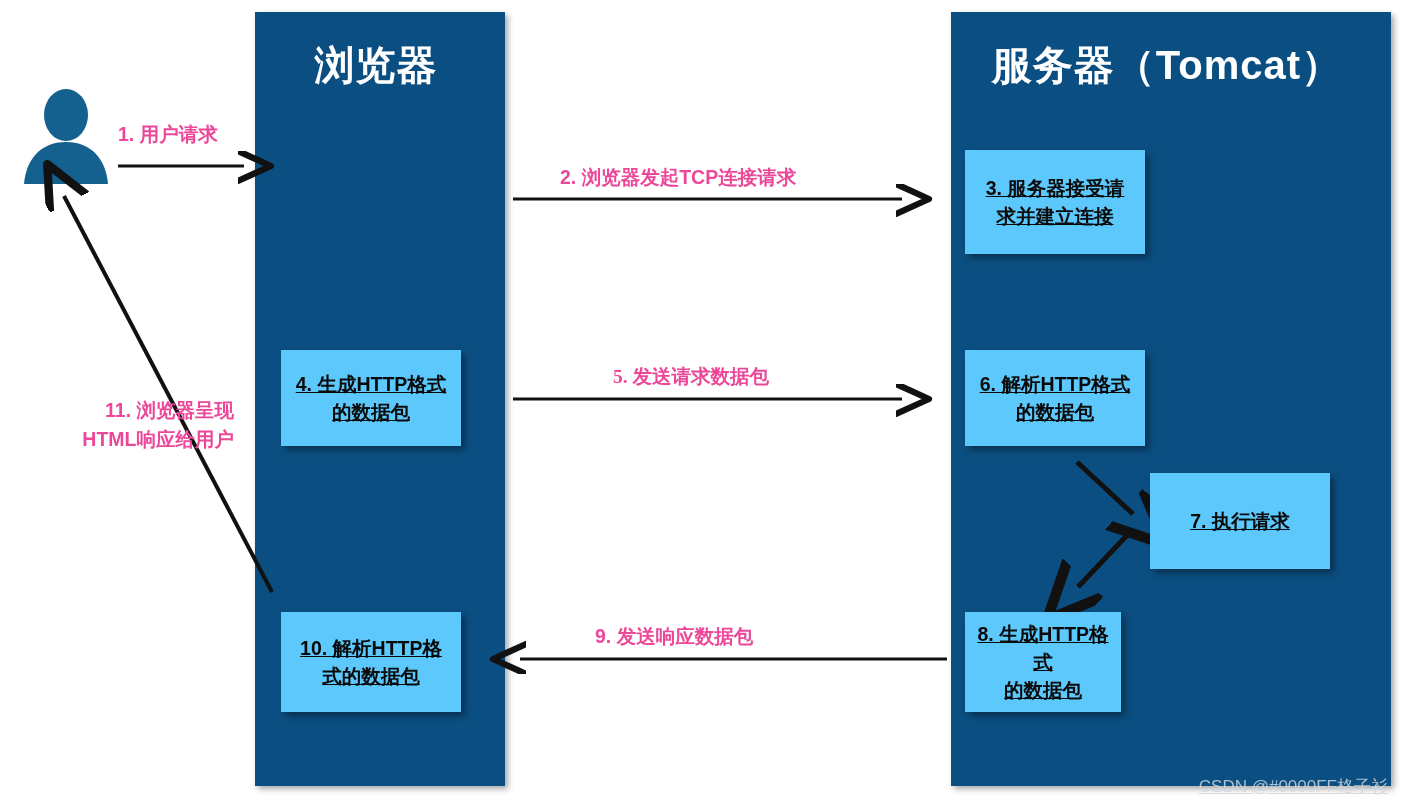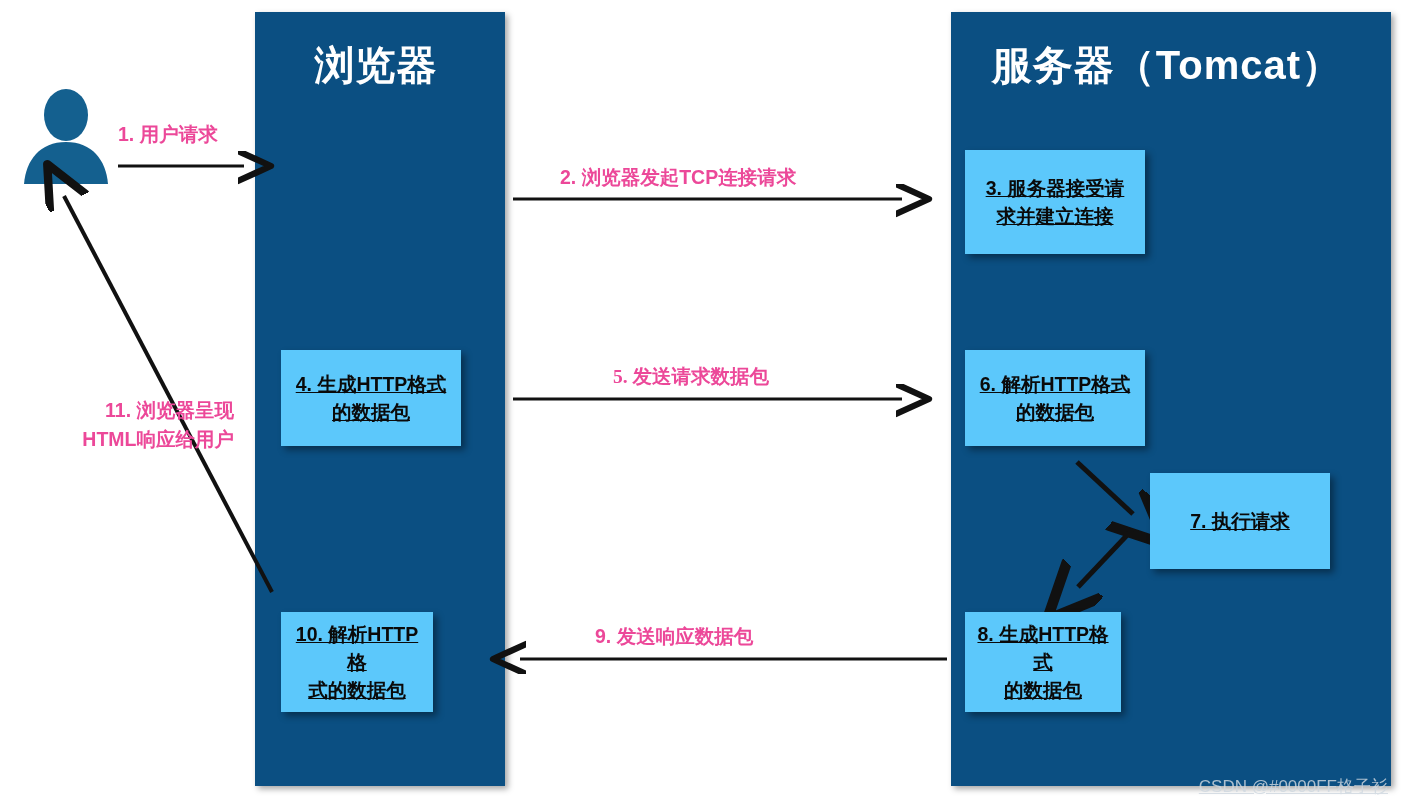--- a/index.html
+++ b/index.html
@@ -55,21 +55,21 @@
     padding: 0 6px;
     box-sizing: border-box;
   }
   .step-box span { display: block; text-decoration: underline; }
 
   #box3  { left: 965px;  top: 150px; width: 180px; height: 104px; }
   #box4  { left: 281px;  top: 350px; width: 180px; height: 96px;  }
   #box6  { left: 965px;  top: 350px; width: 180px; height: 96px;  }
   #box7  { left: 1150px; top: 473px; width: 180px; height: 96px;  }
   #box8  { left: 965px;  top: 612px; width: 156px; height: 100px; }
-  #box10 { left: 281px;  top: 612px; width: 152px; height: 100px; text-align: center; }
+  #box10 { left: 281px;  top: 612px; width: 180px; height: 100px; text-align: center; }
 
   
   .flow-label {
     position: absolute;
     color: #ec4899;
     font-size: 19.5px;
     font-weight: bold;
     white-space: nowrap;
     line-height: 1.5;
   }

